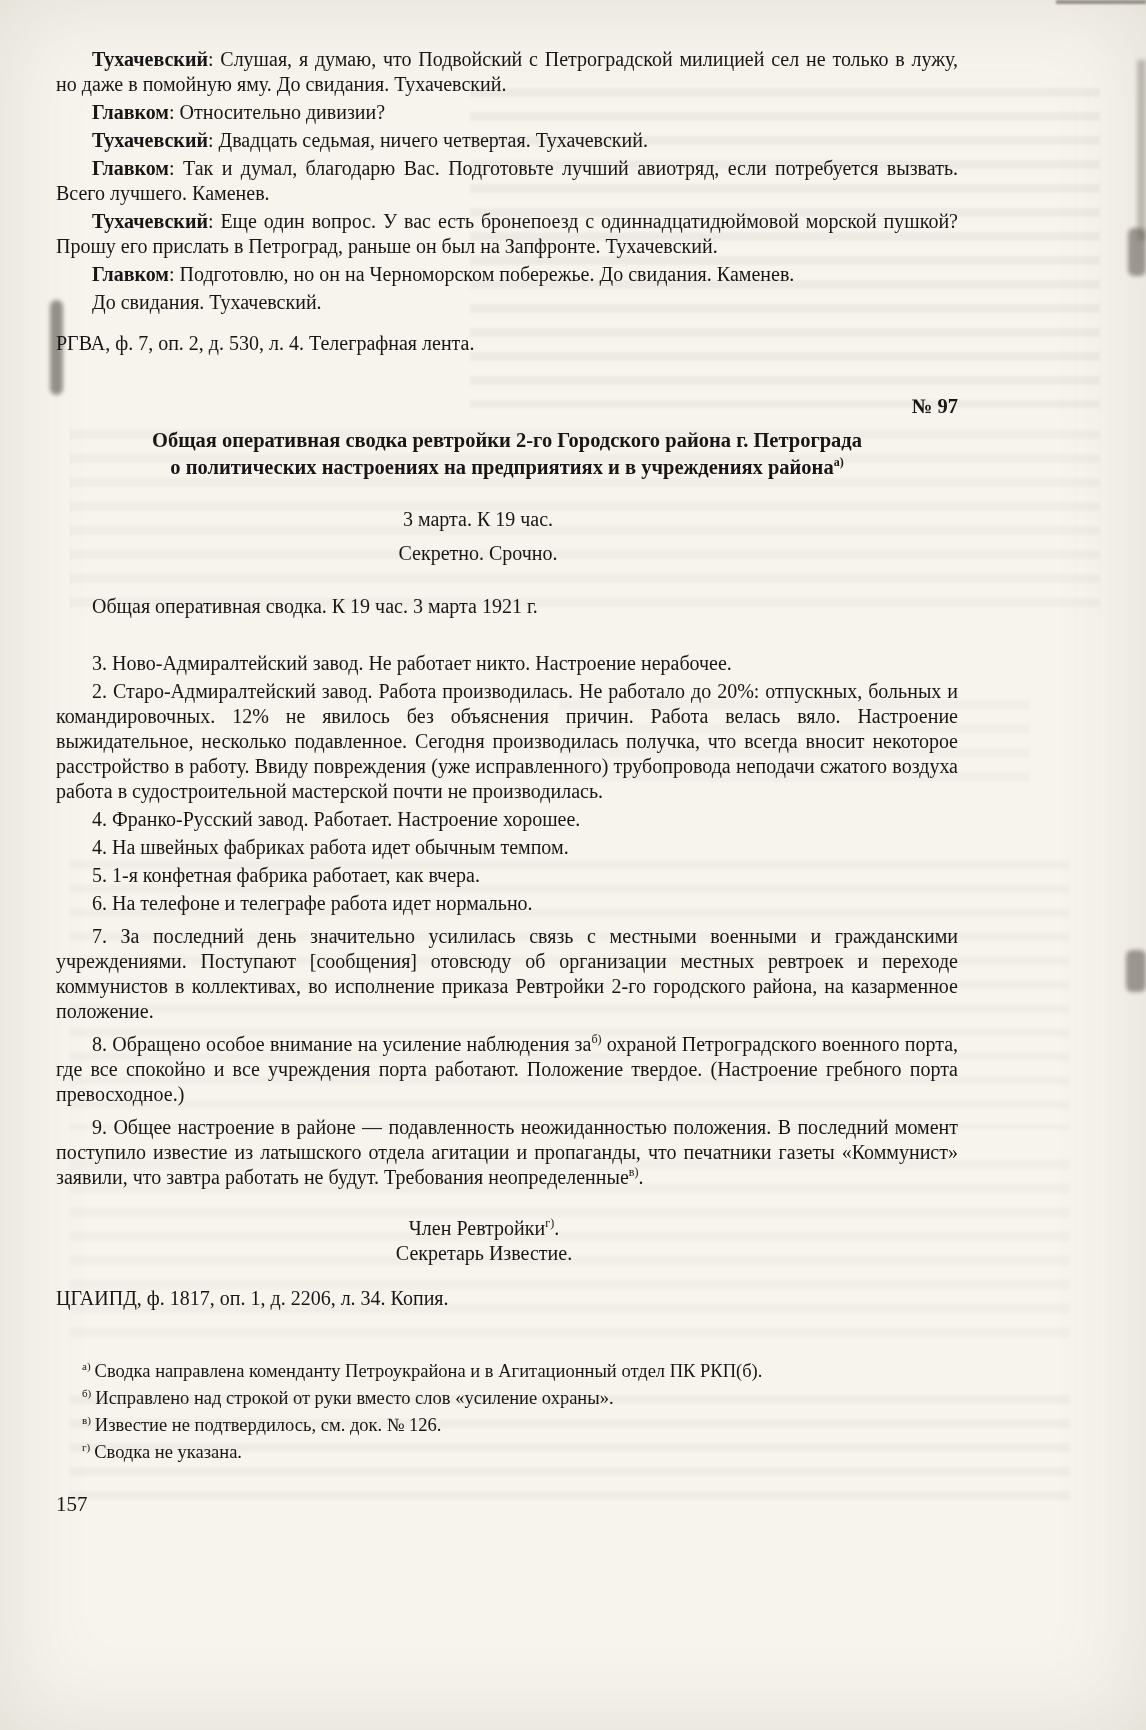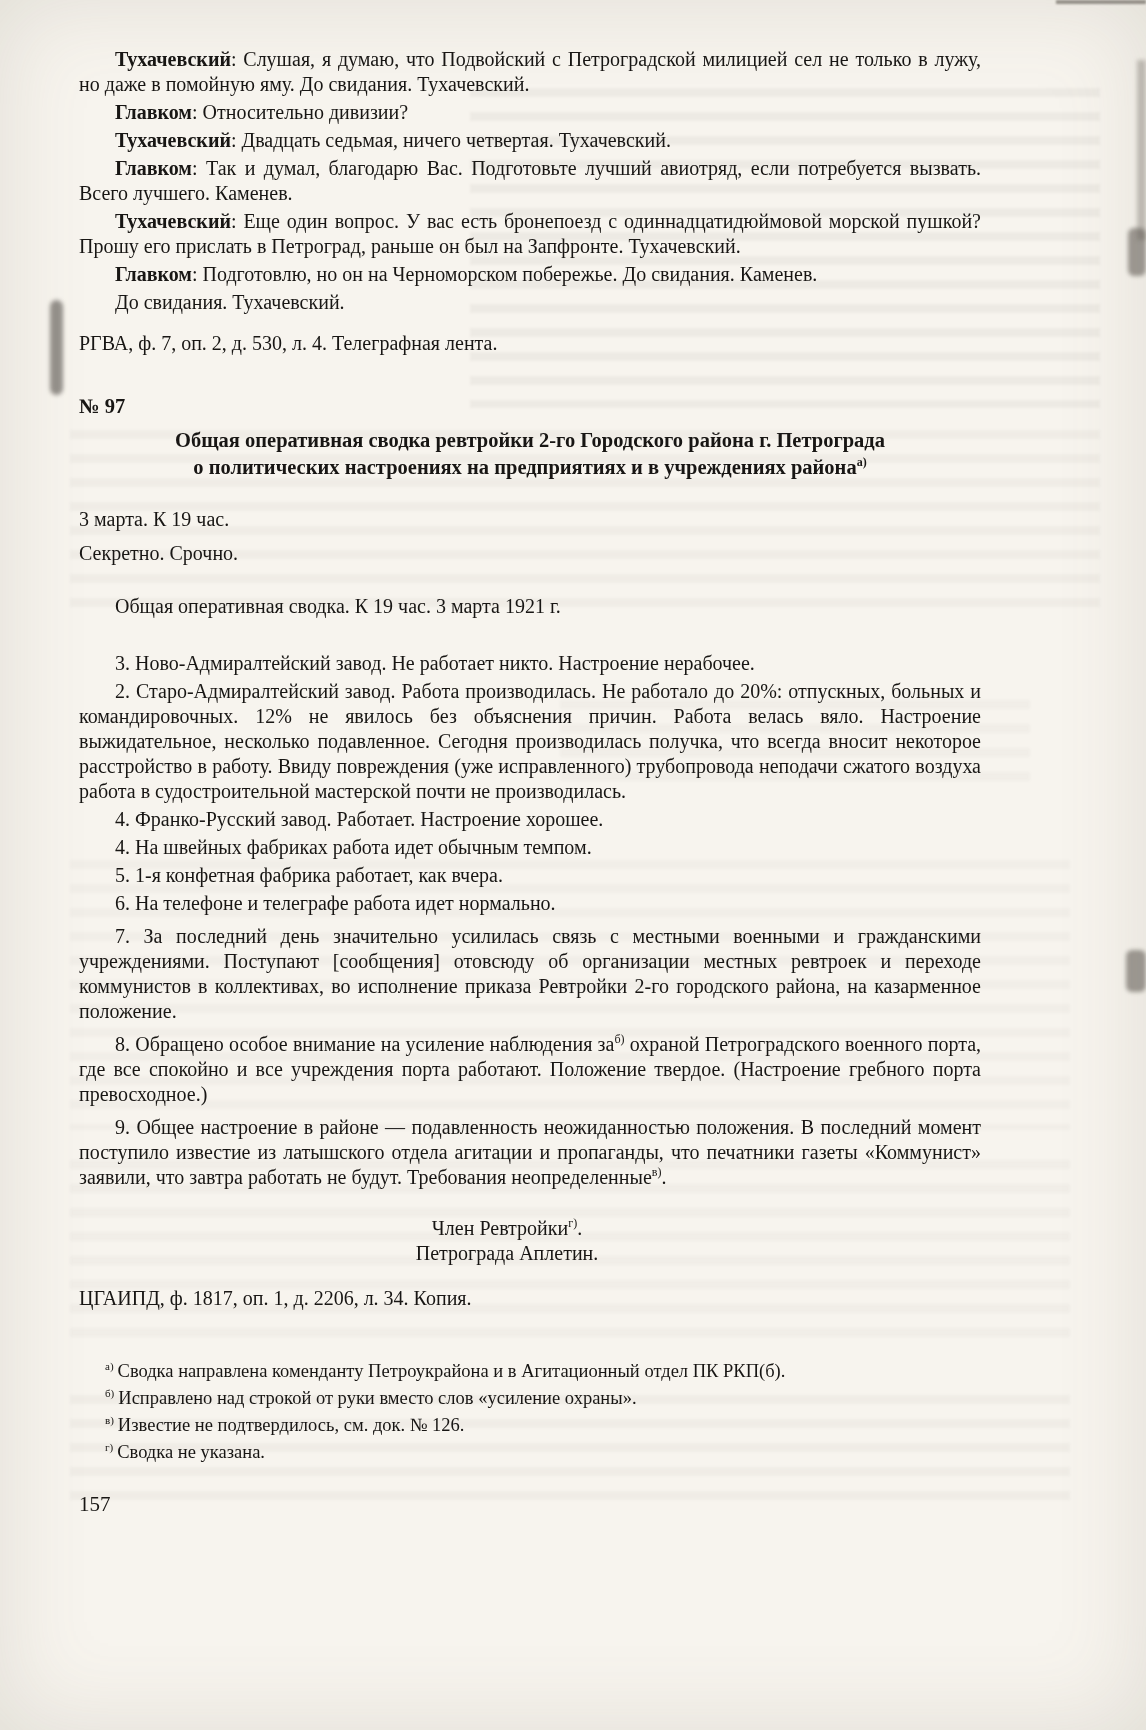--- a/index.html
+++ b/index.html
@@ -19,21 +19,21 @@
   }
   .page::after {
     content: "";
     position: absolute;
     inset: 0;
     box-shadow: inset 0 0 90px rgba(115, 103, 85, 0.16);
     pointer-events: none;
   }
   .content {
     position: absolute;
-    left: 79px;
+    left: 56px;
     top: 44px;
     width: 902px;
     font-size: 20px;
     line-height: 25px;
   }
   section { display: block; }
   p { margin: 0; }
 
   .para {
     margin-top: 3px;
@@ -44,33 +44,33 @@
 
   .archive {
     margin-top: 16px;
     text-indent: 0;
     text-align: left;
   }
   .archive2 { margin-top: 20px; }
 
   .doc-number {
     margin-top: 38px;
-    text-align: left;
+    text-align: right;
     font-weight: bold;
     font-size: 20.5px;
   }
   .doc-title {
     margin-top: 8px;
     text-align: center;
     font-weight: bold;
     font-size: 20.5px;
     line-height: 27px;
   }
   .right {
-    text-align: left;
+    text-align: center;
     padding-right: 58px;
   }
   .date   { margin-top: 26px; }
   .secret { margin-top: 9px; }
   .intro  { margin-top: 28px; }
 
   .item-first { margin-top: 32px; }
   .item-sp    { margin-top: 8px; }
 
   .sig {
@@ -174,21 +174,21 @@
       <p class="para"><span>2. Старо-Адмиралтейский завод. Работа производилась. Не работало до 20%: отпускных, больных и командировочных. 12% не явилось без объяснения причин. Работа велась вяло. Настроение выжидательное, несколько подавленное. Сегодня производилась получка, что всегда вносит некоторое расстройство в работу. Ввиду повреждения (уже исправленного) трубопровода неподачи сжатого воздуха работа в судостроительной мастерской почти не производилась.</span></p>
       <p class="para"><span>4. Франко-Русский завод. Работает. Настроение хорошее.</span></p>
       <p class="para"><span>4. На швейных фабриках работа идет обычным темпом.</span></p>
       <p class="para"><span>5. 1-я конфетная фабрика работает, как вчера.</span></p>
       <p class="para"><span>6. На телефоне и телеграфе работа идет нормально.</span></p>
       <p class="para item-sp"><span>7. За последний день значительно усилилась связь с местными военными и гражданскими учреждениями. Поступают [сообщения] отовсюду об организации местных ревтроек и переходе коммунистов в коллективах, во исполнение приказа Ревтройки 2-го городского района, на казарменное положение.</span></p>
       <p class="para item-sp"><span>8. Обращено особое внимание на усиление наблюдения за</span><sup class="fnm">б)</sup><span> охраной Петроградского военного порта, где все спокойно и все учреждения порта работают. Положение твердое. (Настроение гребного порта превосходное.)</span></p>
       <p class="para item-sp"><span>9. Общее настроение в районе — подавленность неожиданностью положения. В последний момент поступило известие из латышского отдела агитации и пропаганды, что печатники газеты «Коммунист» заявили, что завтра работать не будут. Требования неопределенные</span><sup class="fnm">в)</sup><span>.</span></p>
 
       <p class="sig sig-first"><span>Член Ревтройки</span><sup class="fnm">г)</sup><span>.</span></p>
-      <p class="sig">Петрограда Аплетин.</p>
+      <p class="sig">Секретарь Известие.</p>
 
       <p class="archive archive2">ЦГАИПД, ф. 1817, оп. 1, д. 2206, л. 34. Копия.</p>
     </section>
 
     <section class="footnotes">
       <p class="footnote"><sup class="fnm">а)</sup><span>Сводка направлена коменданту Петроукрайона и в Агитационный отдел ПК РКП(б).</span></p>
       <p class="footnote"><sup class="fnm">б)</sup><span>Исправлено над строкой от руки вместо слов «усиление охраны».</span></p>
       <p class="footnote"><sup class="fnm">в)</sup><span>Известие не подтвердилось, см. док. № 126.</span></p>
       <p class="footnote"><sup class="fnm">г)</sup><span>Сводка не указана.</span></p>
     </section>

